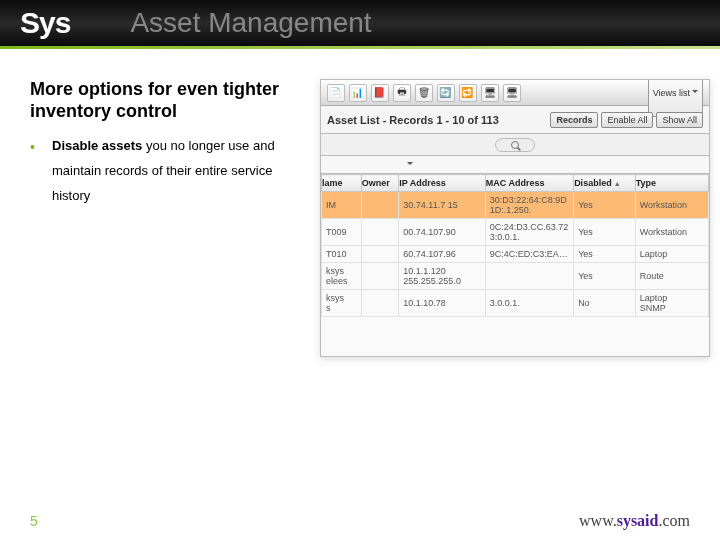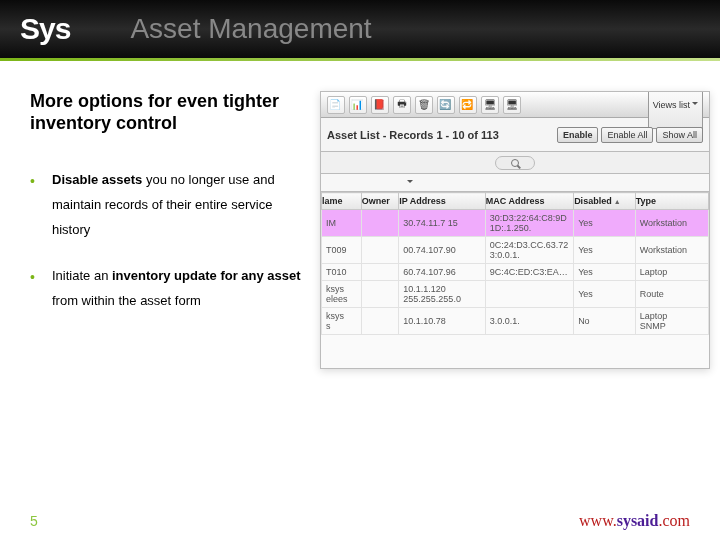--- a/index.html
+++ b/index.html
@@ -1,67 +1,67 @@
 <!DOCTYPE html>
 <html><head>
 <meta charset="utf-8">
 <style>
   * { box-sizing: border-box; margin: 0; padding: 0; }
   html, body { width: 720px; height: 540px; font-family: Verdana, Arial, sans-serif; background: #fff; overflow: hidden; }
   .slide { width: 720px; height: 540px; position: relative; }
 
   
-  .topbar { width: 100%; height: 58px; background: linear-gradient(#0a0a0a 0%, #2a2a2a 50%, #0a0a0a 100%); display: flex; align-items: center; }
+  .topbar { width: 100%; height: 46px; background: linear-gradient(#0a0a0a 0%, #2a2a2a 50%, #0a0a0a 100%); display: flex; align-items: center; }
   .logo { margin-left: 20px; display: flex; align-items: baseline; font-weight: bold; }
   .logo-sys { color: #fff; font-size: 30px; font-family: "Segoe UI", Arial, sans-serif; letter-spacing: -1px; }
   .logo-aid { color: #8cc63f; font-size: 30px; font-family: "Segoe UI", Arial, sans-serif; margin-left: 2px; }
   .title { color: #888; font-size: 28px; margin-left: 60px; font-family: "Trebuchet MS", Arial, sans-serif; font-weight: normal; }
   .rule { height: 3px; background: linear-gradient(to right, #7cb518 0%, #c5e08a 100%); }
 
   
   .body { display: flex; padding: 30px 10px 0 30px; }
   .left { width: 280px; flex: 0 0 280px; }
-  .subtitle { font-family: "Comic Sans MS", "Trebuchet MS", sans-serif; font-size: 18px; font-weight: bold; line-height: 1.2; margin-bottom: 34px; }
+  .subtitle { font-family: "Comic Sans MS", "Trebuchet MS", sans-serif; font-size: 18px; font-weight: bold; line-height: 1.2; margin-bottom: 12px; }
   ul.bullets { list-style: none; }
   ul.bullets li { position: relative; padding-left: 22px; font-size: 13px; line-height: 1.9; margin-bottom: 22px; }
   ul.bullets li::before { content: "•"; position: absolute; left: 0; top: 0; color: #7cb518; font-size: 14px; }
   .b1-strong, .b2-strong1, .b2-strong2 { font-weight: bold; }
 
   
   .shot { flex: 1; margin-left: 10px; border: 1px solid #bbb; background: #fafafa; box-shadow: 0 2px 8px rgba(0,0,0,.15); font-size: 10px; color: #333; overflow: hidden; height: 278px; position: relative; }
   .shot-toolbar { height: 26px; background: linear-gradient(#fefefe,#d8d8d8); border-bottom: 1px solid #aaa; display: flex; align-items: center; padding: 0 6px; gap: 4px; }
   .ticon { width: 18px; height: 18px; border: 1px solid #bbb; border-radius: 2px; background: linear-gradient(#fff,#eee); display: flex; align-items: center; justify-content: center; font-size: 10px; }
   .view-btn { margin-left: auto; font-size: 9px; padding: 18px 4px; border: 1px solid #999; background: linear-gradient(#fff,#e8e8e8); display:flex; align-items:center; gap:2px; }
   .chev { border: 3px solid transparent; border-top-color: #555; width:0; height:0; display:inline-block; }
 
-  .recbar { height: 34px; border-bottom: 1px solid #bbb; display: flex; align-items: center; padding: 4px 6px; justify-content: space-between; background:#f5f5f5; }
+  .recbar { height: 28px; border-bottom: 1px solid #bbb; display: flex; align-items: center; padding: 4px 6px; justify-content: space-between; background:#f5f5f5; }
   .recbar-left { font-weight: bold; font-size: 11px; }
   .recbar-btns { display: flex; gap: 3px; }
   .mini-btn { font-size: 9px; padding: 2px 5px; border: 1px solid #888; background: linear-gradient(#f8f8f8,#dcdcdc); border-radius: 2px; }
   .mini-btn.dark{ font-weight: bold; }
 
   .filterbar { height: 22px; border-bottom: 1px solid #bbb; display:flex; align-items:center; justify-content:center; background:#f0f0f0; }
   .searchpill { background:#ededed; border:1px solid #bbb; border-radius:10px; width:40px; height:14px; display:flex; align-items:center; justify-content:center; }
   .mag { width:8px; height:8px; border:1.5px solid #777; border-radius:50%; position:relative; }
   .mag::after{ content:""; position:absolute; width:4px; height:1.5px; background:#777; transform: rotate(45deg); bottom:-2px; right:-3px; }
 
   .catbar { height: 18px; border-bottom: 1px solid #bbb; display:flex; align-items:center; background:#f7f7f7; padding: 0 6px; }
   .catchev { margin-left:80px; }
 
   table.grid { width: 100%; border-collapse: collapse; font-size: 9px; }
   table.grid th { background: linear-gradient(#fafafa,#e6e6e6); border: 1px solid #c8c8c8; padding: 3px 0; text-align: left; font-weight: bold; color:#222; white-space: nowrap;}
   table.grid td { border: 1px solid #e2e2e2; padding: 3px 4px; color:#555; white-space: nowrap; overflow:hidden; text-overflow: ellipsis; max-width: 68px;}
-  table.grid tr.hover td { background: #f0abfc; }
+  table.grid tr.hover td { background: #fdba74; }
   th .sort { font-size:7px; color:#666; margin-left:2px;}
 
   
   .footer { position: absolute; bottom: 10px; left: 0; width: 100%; display: flex; justify-content: space-between; align-items: center; padding: 0 30px; }
   .pagenum { color: #8cc63f; font-size: 14px; }
   .url { font-size: 16px; color: #333; font-family: Georgia, serif; }
-  .url .www, .url .com { color:#b91c1c; }
+  .url .www, .url .com { color:#404040; }
   .url .brand { font-weight: bold; color:#4c1d95; }
 </style>
 </head>
 <body>
 
 <div class="slide">
 
   <div class="topbar">
     <div class="logo">
       <span class="logo-sys">Sys</span>
@@ -69,23 +69,20 @@
     <div class="title">Asset Management</div>
   </div>
   <div class="rule"></div>
 
   <div class="body">
     <div class="left">
       <div class="subtitle">More options for even tighter inventory control</div>
       <ul class="bullets">
         <li>
           <span class="b1-strong">Disable assets</span><span> you no longer use and maintain records of their entire service history</span>
-        </li>
-        <li>
-          <span>Initiate an </span><span class="b2-strong1">inventory update</span><span> </span><span class="b2-strong2">for any asset</span><span> from within the asset form</span>
         </li>
       </ul>
     </div>
 
     <div class="shot">
       <div class="shot-toolbar">
         <span class="ticon">📄</span>
         <span class="ticon">📊</span>
         <span class="ticon">📕</span>
         <span class="ticon">🖶</span>
@@ -96,21 +93,21 @@
         <span class="ticon">🖥</span>
         <span class="view-btn">
           <span>Views list</span>
           <span class="chev"></span>
         </span>
       </div>
 
       <div class="recbar">
         <span class="recbar-left">Asset List - Records 1 - 10 of 113</span>
         <span class="recbar-btns">
-          <span class="mini-btn dark">Enable</span>
+          <span class="mini-btn dark">Records</span>
           <span class="mini-btn">Enable All</span>
           <span class="mini-btn">Show All</span>
         </span>
       </div>
 
       <div class="filterbar">
         <span class="searchpill">
             <span class="mag"></span>
           </span>
       </div>

